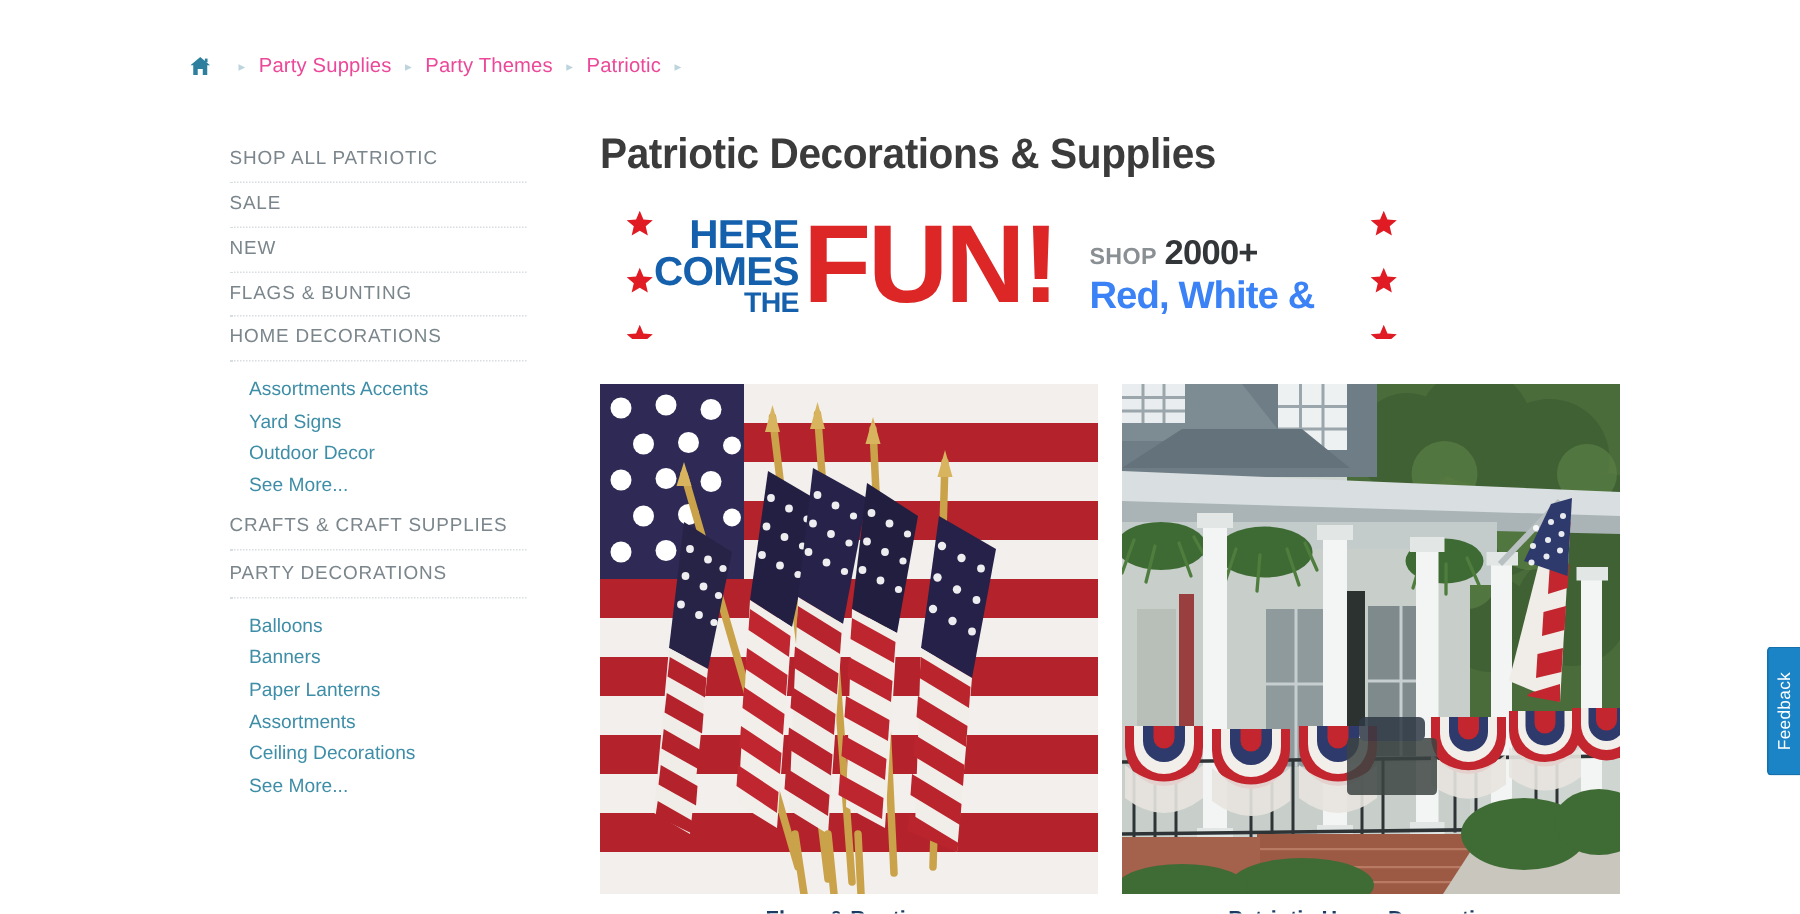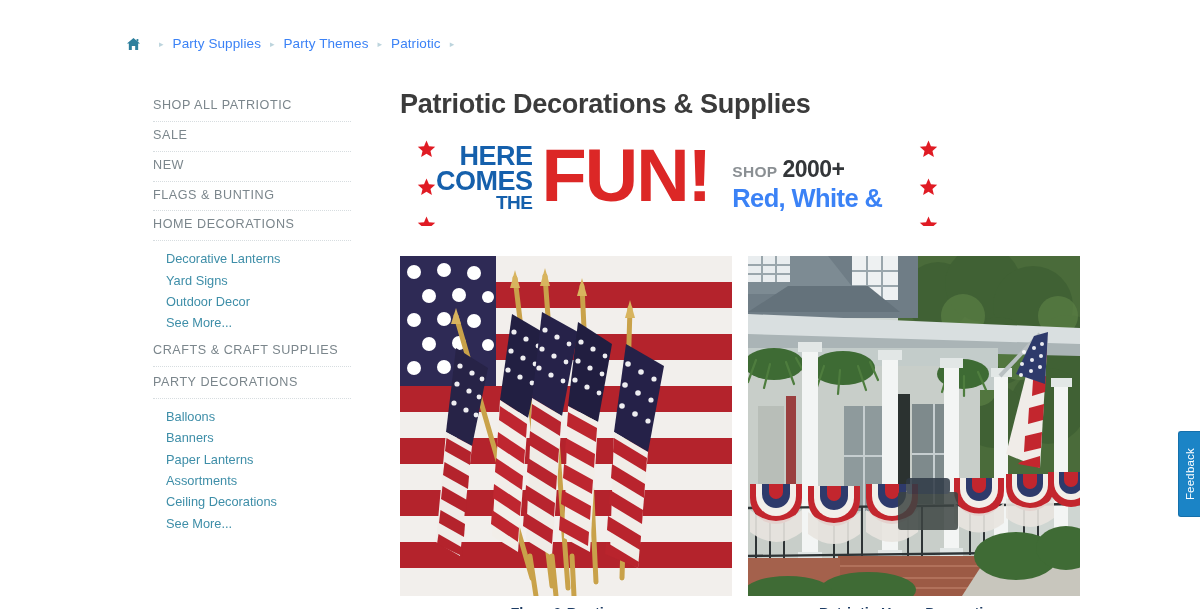--- a/index.html
+++ b/index.html
@@ -14,21 +14,21 @@
 
   
   .breadcrumb {
     position: absolute; left: 126px; top: 36px;
     display: flex; align-items: center; gap: 0px;
     font-size: 13.5px;
   }
   .crumb-home { display: inline-flex; align-items: center; margin-right: 9px; }
   .crumb-home svg { display: block; }
   .crumb-link {
-    color: #3b82f6; text-decoration: none; white-space: nowrap;
+    color: #ec4899; text-decoration: none; white-space: nowrap;
     font-size: 13.5px; letter-spacing: .1px;
   }
   .crumb-sep {
     color: #bcd4dd; font-size: 9px; margin: 0 9px; position: relative; top: 0px;
   }
 
   
   .sidebar { position: absolute; left: 153px; top: 92px; width: 198px; }
   .nav-group { margin: 0; }
   .nav-head {
@@ -74,21 +74,21 @@
   }
   .hc1, .hc2, .hc3 {
     color: #1560ac; font-weight: 900; letter-spacing: -0.5px;
     font-family: "Liberation Sans Narrow", "Liberation Sans", sans-serif;
   }
   .hc1 { font-size: 27px; }
   .hc2 { font-size: 27px; }
   .hc3 { font-size: 19px; }
   .hero-fun {
     color: #dc2726; font-weight: 900; font-size: 74px; line-height: .82;
-    letter-spacing: -2px; margin-left: 9px; margin-top: -3px;
+    letter-spacing: -2px; margin-left: 3px; margin-top: -3px;
     font-family: "Liberation Sans Narrow", "Liberation Sans", sans-serif;
     flex: 0 0 auto;
   }
   .hero-right {
     margin-left: 22px; display: flex; flex-direction: column;
     align-items: flex-start; line-height: 1; flex: 0 0 auto;
   }
   .shop-line { display: flex; align-items: baseline; margin-bottom: 4px; }
   .shop-word {
     color: #8a8f93; font-size: 15.5px; font-weight: 700; letter-spacing: .3px; margin-top: 20px;
@@ -171,21 +171,21 @@
     </div>
 
 
     <div class="nav-group">
       <div class="nav-head">Flags &amp; Bunting</div>
     </div>
 
     <div class="nav-group">
       <div class="nav-head">Home Decorations</div>
       <div class="nav-sub">
-        <a href="#">Decorative Lanterns</a>
+        <a href="#">Assortments Accents</a>
         <a href="#">Yard Signs</a>
         <a href="#">Outdoor Decor</a>
         <a href="#">See More...</a>
       </div>
     </div>
 
     <div class="nav-group">
       <div class="nav-head tight">Crafts &amp; Craft Supplies</div>
     </div>
 

